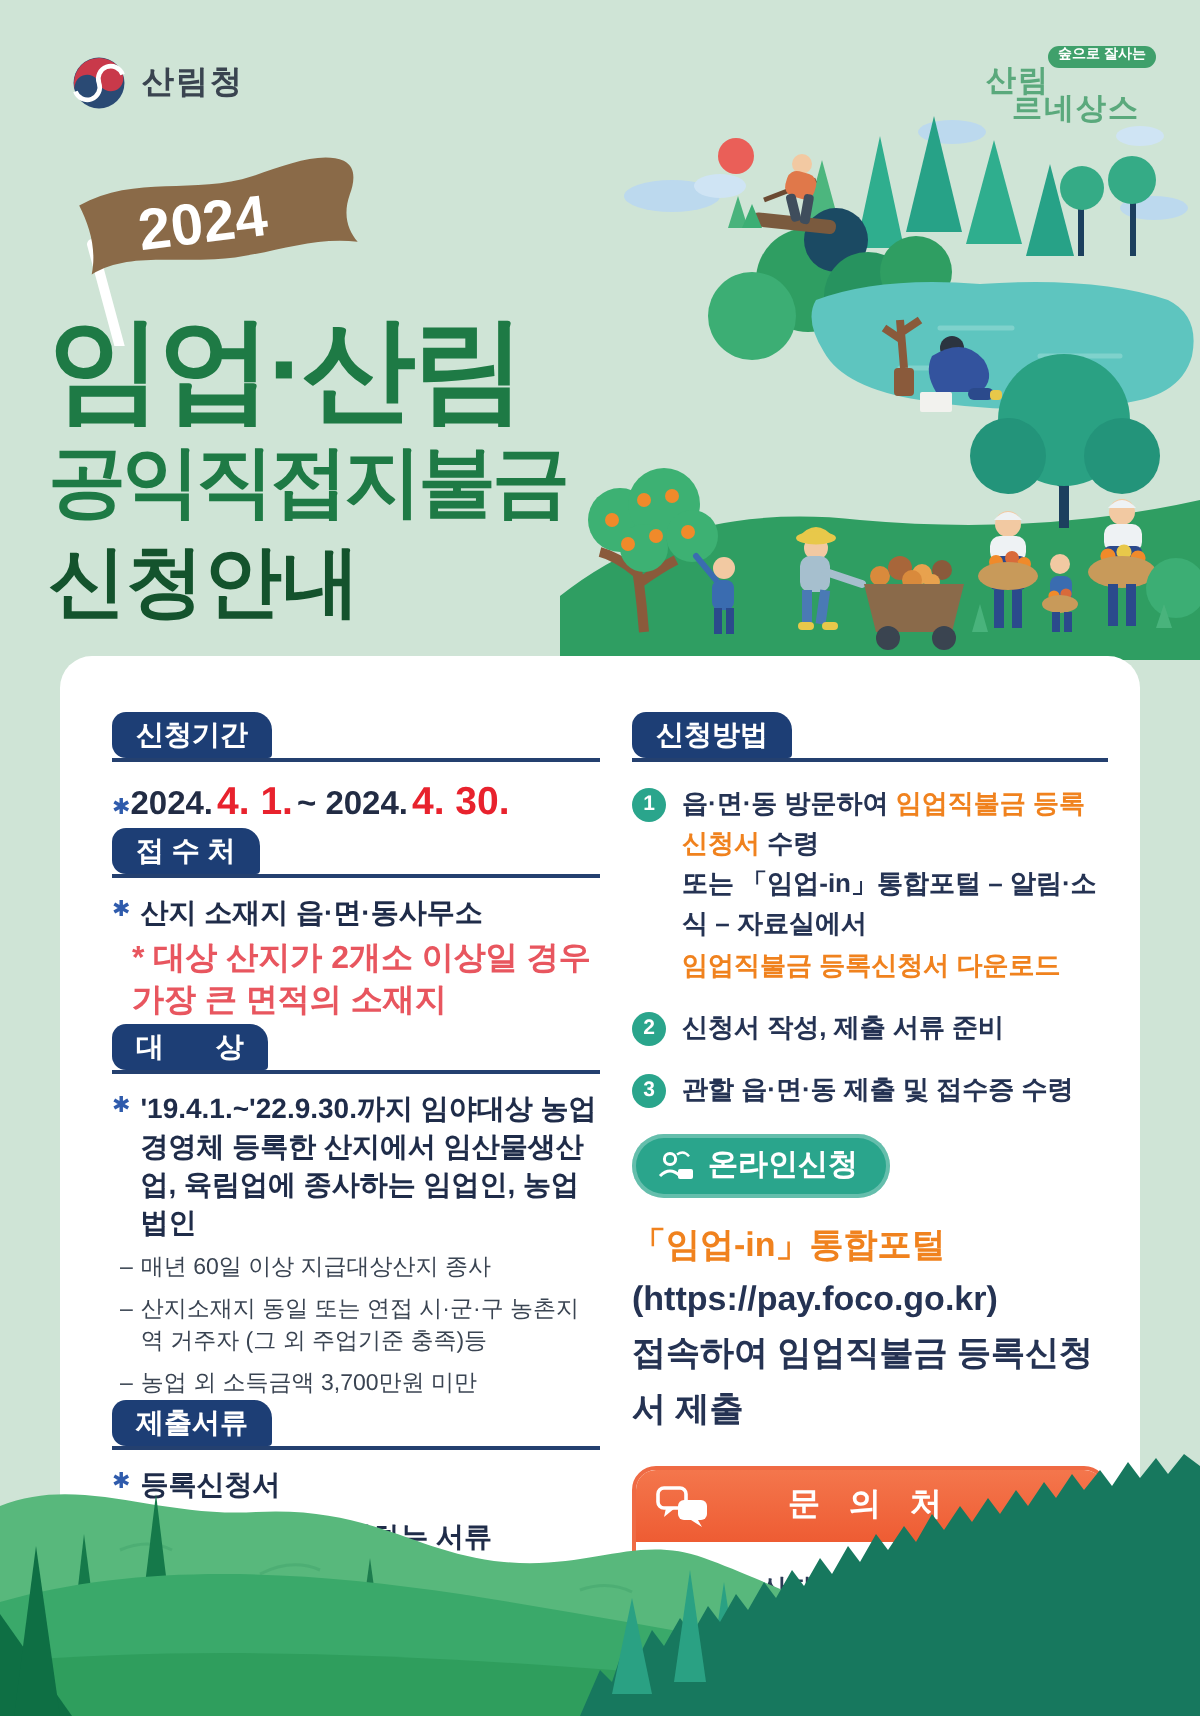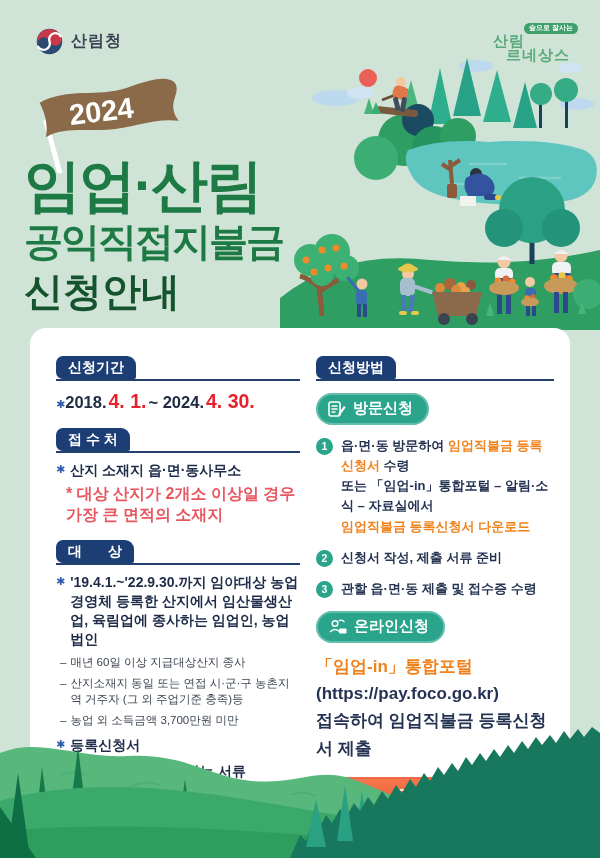--- a/index.html
+++ b/index.html
@@ -21,21 +21,21 @@
   .title .t3{font-size:39px;font-weight:800;color:#14532d;letter-spacing:0px;line-height:1.05;margin-top:8px;}
 
   .illus{position:absolute;left:280px;top:52px;width:320px;height:278px;z-index:0;}
   .hills{position:absolute;left:0;bottom:0;width:600px;height:135px;z-index:3;pointer-events:none;}
 
   
   .card{position:absolute;left:30px;top:328px;width:540px;height:480px;background:#fff;border-radius:16px;z-index:2;}
   .col-l{position:absolute;left:26px;top:12px;width:244px;}
   .col-r{position:absolute;left:286px;top:12px;width:238px;}
 
-  .sec-head{border-bottom:2px solid #24406f;line-height:1;margin-top:14px;}
+  .sec-head{border-bottom:2px solid #24406f;line-height:1;}
   .sec-head.first{margin-top:16px;}
   .badge{display:inline-block;background:#1d3e75;color:#fff;font-weight:700;font-size:14px;padding:4px 12px 5px;border-radius:7px 9px 2px 7px;}
   .badge.wide{word-spacing:22px;}
 
   .date{margin-top:9px;font-size:16.5px;font-weight:800;color:#222c44;display:flex;align-items:baseline;}
   .date .red{color:#e8222d;font-size:19.5px;padding:0 2px;}
 
   .sitem{display:flex;gap:5px;font-size:14px;font-weight:700;color:#1f2c49;line-height:1.3;margin-top:8px;}
   .star{color:#2f5bac;font-size:11px;line-height:1.6;flex:0 0 auto;}
   .ditem{display:flex;gap:4px;font-size:11.5px;color:#3a4452;line-height:1.4;margin-top:5px;font-weight:500;padding-left:4px;}
@@ -227,21 +227,21 @@
 
   <div class="card">
 
     <div class="col-l">
 
       <div class="sec-head first">
         <span class="badge">신청기간</span>
       </div>
       <div class="date">
         <span class="star">✱</span>
-        <span>2018. </span>
+        <span>2024. </span>
         <span class="red">4. 1.</span>
         <span>~ 2024. </span>
         <span class="red">4. 30.</span>
       </div>
 
       <div class="sec-head">
         <span class="badge">접 수 처</span>
       </div>
       <div class="sitem">
         <span class="star">✱</span>
@@ -262,20 +262,23 @@
       </div>
       <div class="ditem">
         <span class="dash">–</span>
         <span>산지소재지 동일 또는 연접 시·군·구 농촌지역 거주자 (그 외 주업기준 충족)등</span>
       </div>
       <div class="ditem">
         <span class="dash">–</span>
         <span>농업 외 소득금액 3,700만원 미만</span>
       </div>
 
+      <div class="sec-head">
+        <span class="badge">제출서류</span>
+      </div>
       <div class="sitem">
         <span class="star">✱</span>
         <span>등록신청서</span>
       </div>
       <div class="sitem">
         <span class="star">✱</span>
         <span>지급대상임을 증명하는 서류</span>
       </div>
       <div class="ditem">
         <span class="dash">–</span>
@@ -287,28 +290,20 @@
       </div>
 
     </div>
 
     <div class="col-r">
 
       <div class="sec-head first">
         <span class="badge">신청방법</span>
       </div>
 
-      <div class="pill">
-        <svg width="18" height="16" viewBox="0 0 18 16">
-          <rect x="1" y="1" width="11" height="14" rx="2" fill="none" stroke="#fff" stroke-width="1.6"></rect>
-          <path d="M3.5,5 h6 M3.5,8 h6 M3.5,11 h4" stroke="#fff" stroke-width="1.3"></path>
-          <path d="M10,13 L16,5 L17.6,6.6 L11.6,14.4 Z" fill="#fff"></path>
-        </svg>
-        <span>방문신청</span>
-      </div>
 
       <div class="step">
         <span class="stepno">1</span>
         <span><span>읍·면·동 방문하여 </span><span class="orange">임업직불금 등록신청서</span><span> 수령</span><br>
           <span>또는 「임업-in」통합포털 – 알림·소식 – 자료실에서</span><br>
           <span class="orange">임업직불금 등록신청서 다운로드</span>
         </span>
       </div>
       <div class="step">
         <span class="stepno">2</span>

